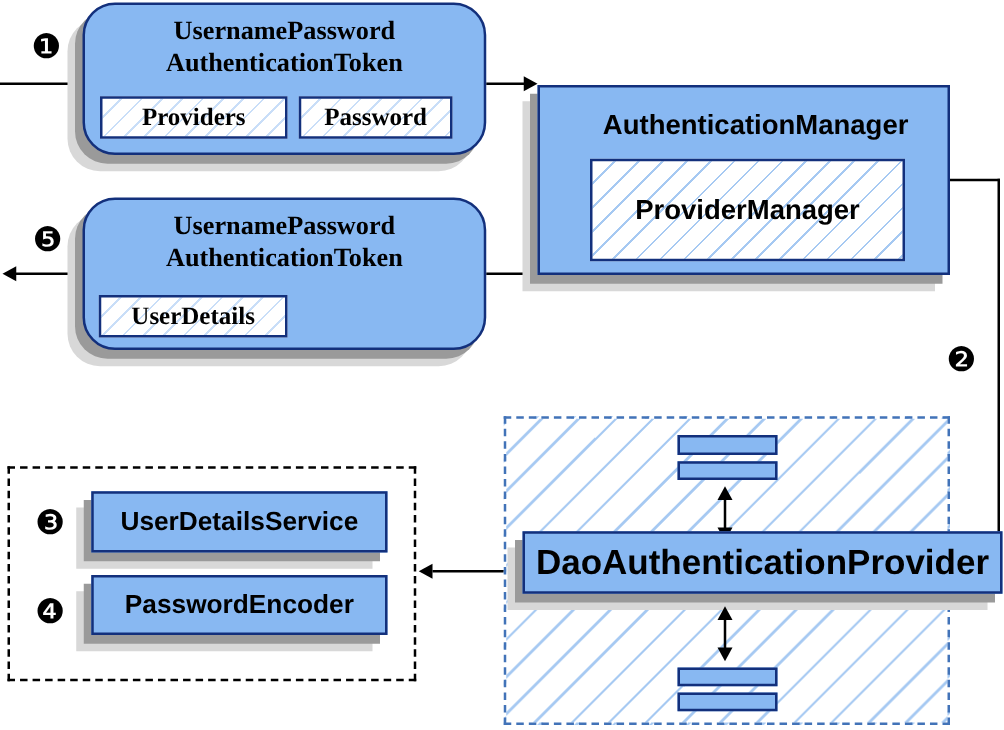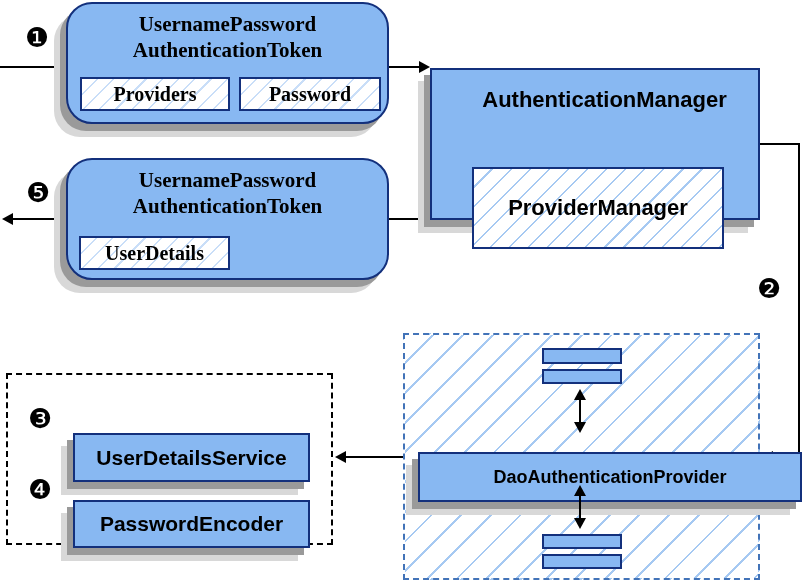--- a/index.html
+++ b/index.html
@@ -10,21 +10,21 @@
   }
   .abs { position:absolute; }
   .node {
     position:absolute;
     background:#88b8f2;
     border:2px solid #13307c;
   }
   .shadow2 { box-shadow:-6px 7px 0 #9a9a9a, -12px 13px 0 #d8d8d8; }
   .rounded { border-radius:26px;font-family:Liberation Serif, serif; }
   .title { font-weight:bold; color:#000; text-align:center; }
-  .center-flex { display:flex; align-items:center; justify-content:center;margin-top:40px; }
+  .center-flex { display:flex; align-items:center; justify-content:center; }
   .hatch-fine {
     background-color:#fff;
     background-image:repeating-linear-gradient(135deg, transparent 0px, transparent 10px, #c9def8 10px, #c9def8 11.5px);
   }
   .hatch-med {
     background-color:#fff;
     background-image:repeating-linear-gradient(135deg, transparent 0px, transparent 12px, #a6c9f2 12px, #a6c9f2 13.5px);
   }
   .hatch-big {
     background-color:#fff;
@@ -89,21 +89,21 @@
   <div class="num" style="left:757px;top:275px;">❷</div>
   <div class="num" style="left:28px;top:405px;">❸</div>
   <div class="num" style="left:28px;top:476px;">❹</div>
 
   <div class="node rounded shadow2" style="left:66px;top:2px;width:323px;height:122px;">
     <div class="title" style="font-size:21px;line-height:26px;padding-top:7px;">
       <div>UsernamePassword</div>
       <div>AuthenticationToken</div>
     </div>
     <div class="field hatch-fine" style="left:12px;top:73px;width:150px;height:34px;">Providers</div>
-    <div class="field hatch-fine" style="left:171px;top:73px;width:142px;height:34px;">Password</div>
+    <div class="field hatch-fine" style="left:171px;top:73px;width:123px;height:34px;">Password</div>
   </div>
 
   <div class="node rounded shadow2" style="left:66px;top:158px;width:323px;height:122px;">
     <div class="title" style="font-size:21px;line-height:26px;padding-top:7px;">
       <div>UsernamePassword</div>
       <div>AuthenticationToken</div>
     </div>
     <div class="field hatch-fine" style="left:11px;top:76px;width:151px;height:34px;">UserDetails</div>
   </div>
 
@@ -117,21 +117,21 @@
 
   <div class="dashed-container hatch-big" style="left:403px;top:333px;width:357px;height:247px;"></div>
 
   <div class="bar" style="left:542px;top:348px;width:80px;height:16px;"></div>
   <div class="bar" style="left:542px;top:369px;width:80px;height:15px;"></div>
 
   <div class="vline" style="left:579px;top:396px;height:31px;"></div>
   <div class="arr up" style="left:574px;top:389px;"></div>
   <div class="arr down" style="left:574px;top:422px;"></div>
 
-  <div class="node shadow2 center-flex" style="left:418px;top:412px;width:384px;height:50px;font-weight:bold;font-size:18px;color:#000;">DaoAuthenticationProvider</div>
+  <div class="node shadow2 center-flex" style="left:418px;top:425px;width:384px;height:50px;font-weight:bold;font-size:28px;color:#000;">DaoAuthenticationProvider</div>
 
   <div class="vline" style="left:579px;top:492px;height:31px;"></div>
   <div class="arr up" style="left:574px;top:485px;"></div>
   <div class="arr down" style="left:574px;top:518px;"></div>
 
   <div class="bar" style="left:542px;top:534px;width:80px;height:15px;"></div>
   <div class="bar" style="left:542px;top:554px;width:80px;height:15px;"></div>
 
   <div class="dotted-container" style="left:6px;top:373px;width:327px;height:172px;background:transparent;"></div>
 

